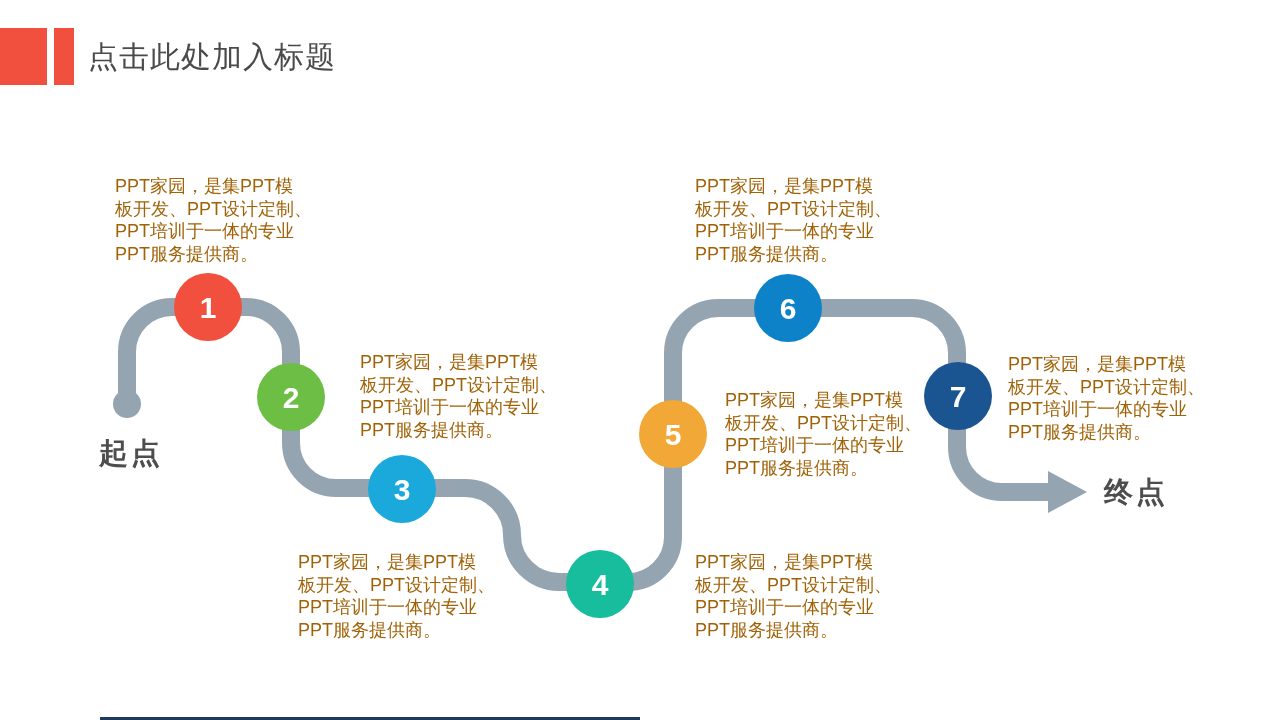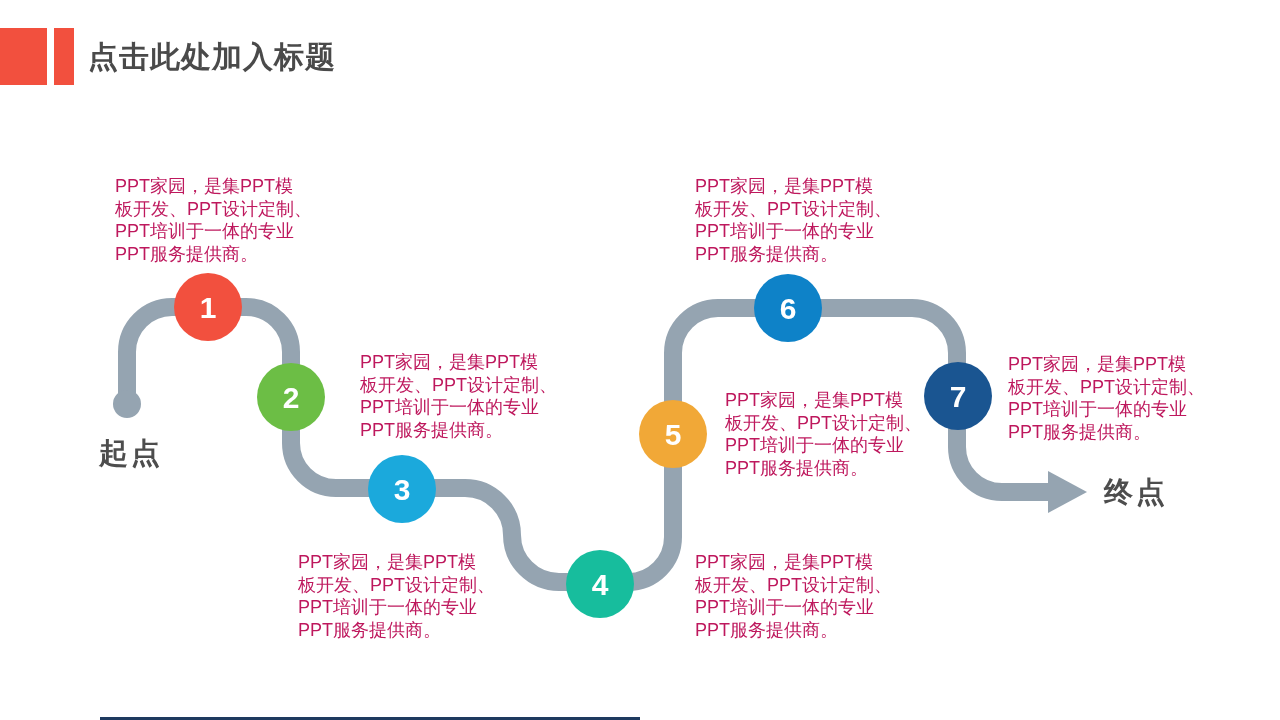--- a/index.html
+++ b/index.html
@@ -2,28 +2,28 @@
 <html><head>
 <meta charset="utf-8">
 <style>
   html,body{margin:0;padding:0;background:#fff;}
   .slide{position:relative;width:1280px;height:720px;overflow:hidden;background:#ffffff;
          font-family:"Liberation Sans","DejaVu Sans",sans-serif;}
   
   .accent-block{position:absolute;left:0;top:28px;width:47px;height:57px;}
   .accent-bar{position:absolute;left:54px;top:28px;width:20px;height:57px;}
   .slide-title{position:absolute;left:88px;top:40px;margin:0;font-size:30px;line-height:34px;
-               font-weight:700;color:#4A4A4A;letter-spacing:1px;}
+               font-weight:400;color:#4A4A4A;letter-spacing:1px;}
   
   .diagram-svg{position:absolute;left:0;top:0;width:1280px;height:720px;}
   .diagram-svg text{font-family:"Liberation Sans","DejaVu Sans",sans-serif;}
   .step-number{fill:#ffffff;font-size:30px;font-weight:700;text-anchor:middle;}
   .endpoint-label{fill:#4D4D4D;font-size:29px;font-weight:700;letter-spacing:3px;}
   
-  .desc{position:absolute;width:230px;font-size:18px;line-height:22.5px;color:#be185d;}
+  .desc{position:absolute;width:230px;font-size:18px;line-height:22.5px;color:#a16207;}
   .desc div{white-space:nowrap;}
   .bottom-line{position:absolute;left:100px;top:717px;width:540px;height:3px;background:#1E3A5F;}
 </style>
 </head>
 <body>
 
 <div class="slide">
 
   <div class="accent-block" style="background-color: rgb(242, 80, 62);"></div>
   <div class="accent-bar" style="background-color: rgb(242, 80, 62);"></div>

